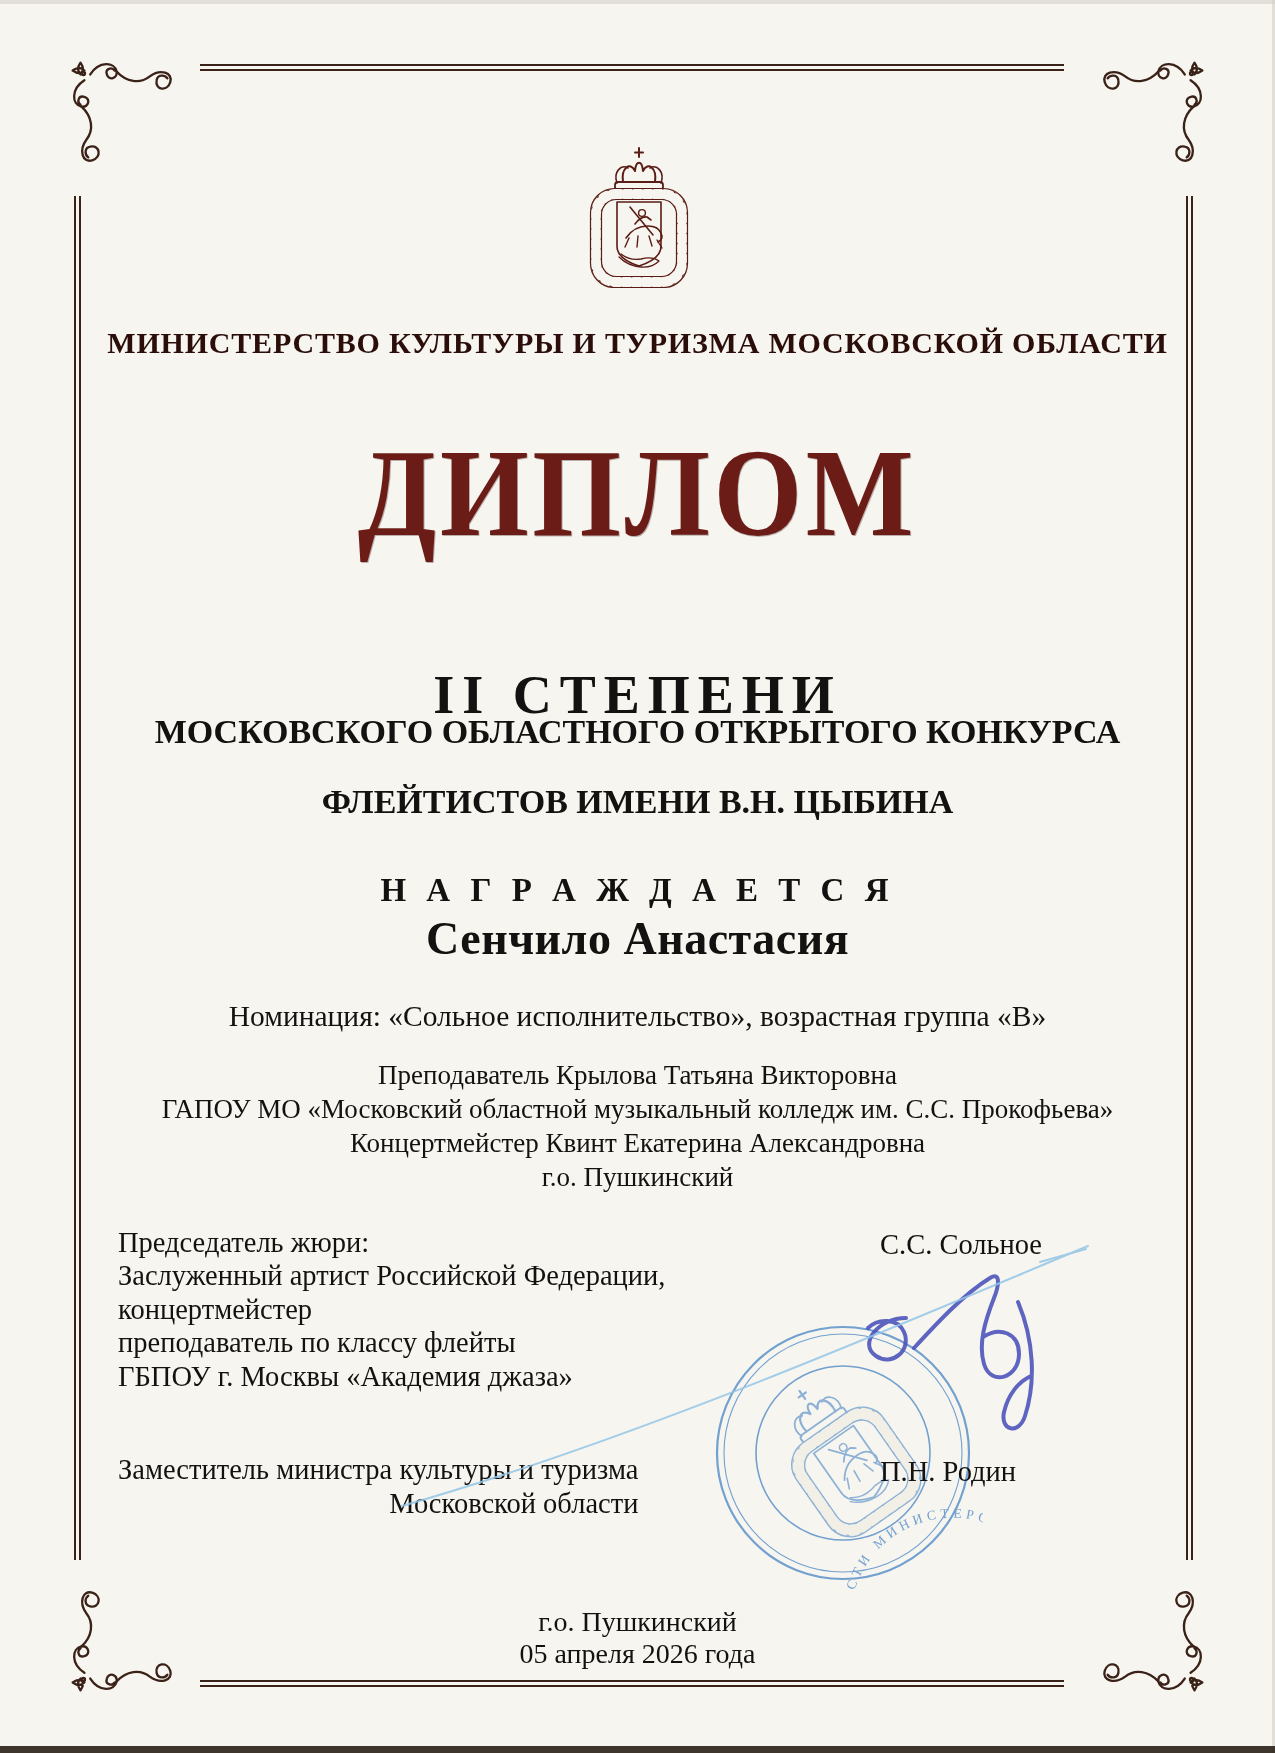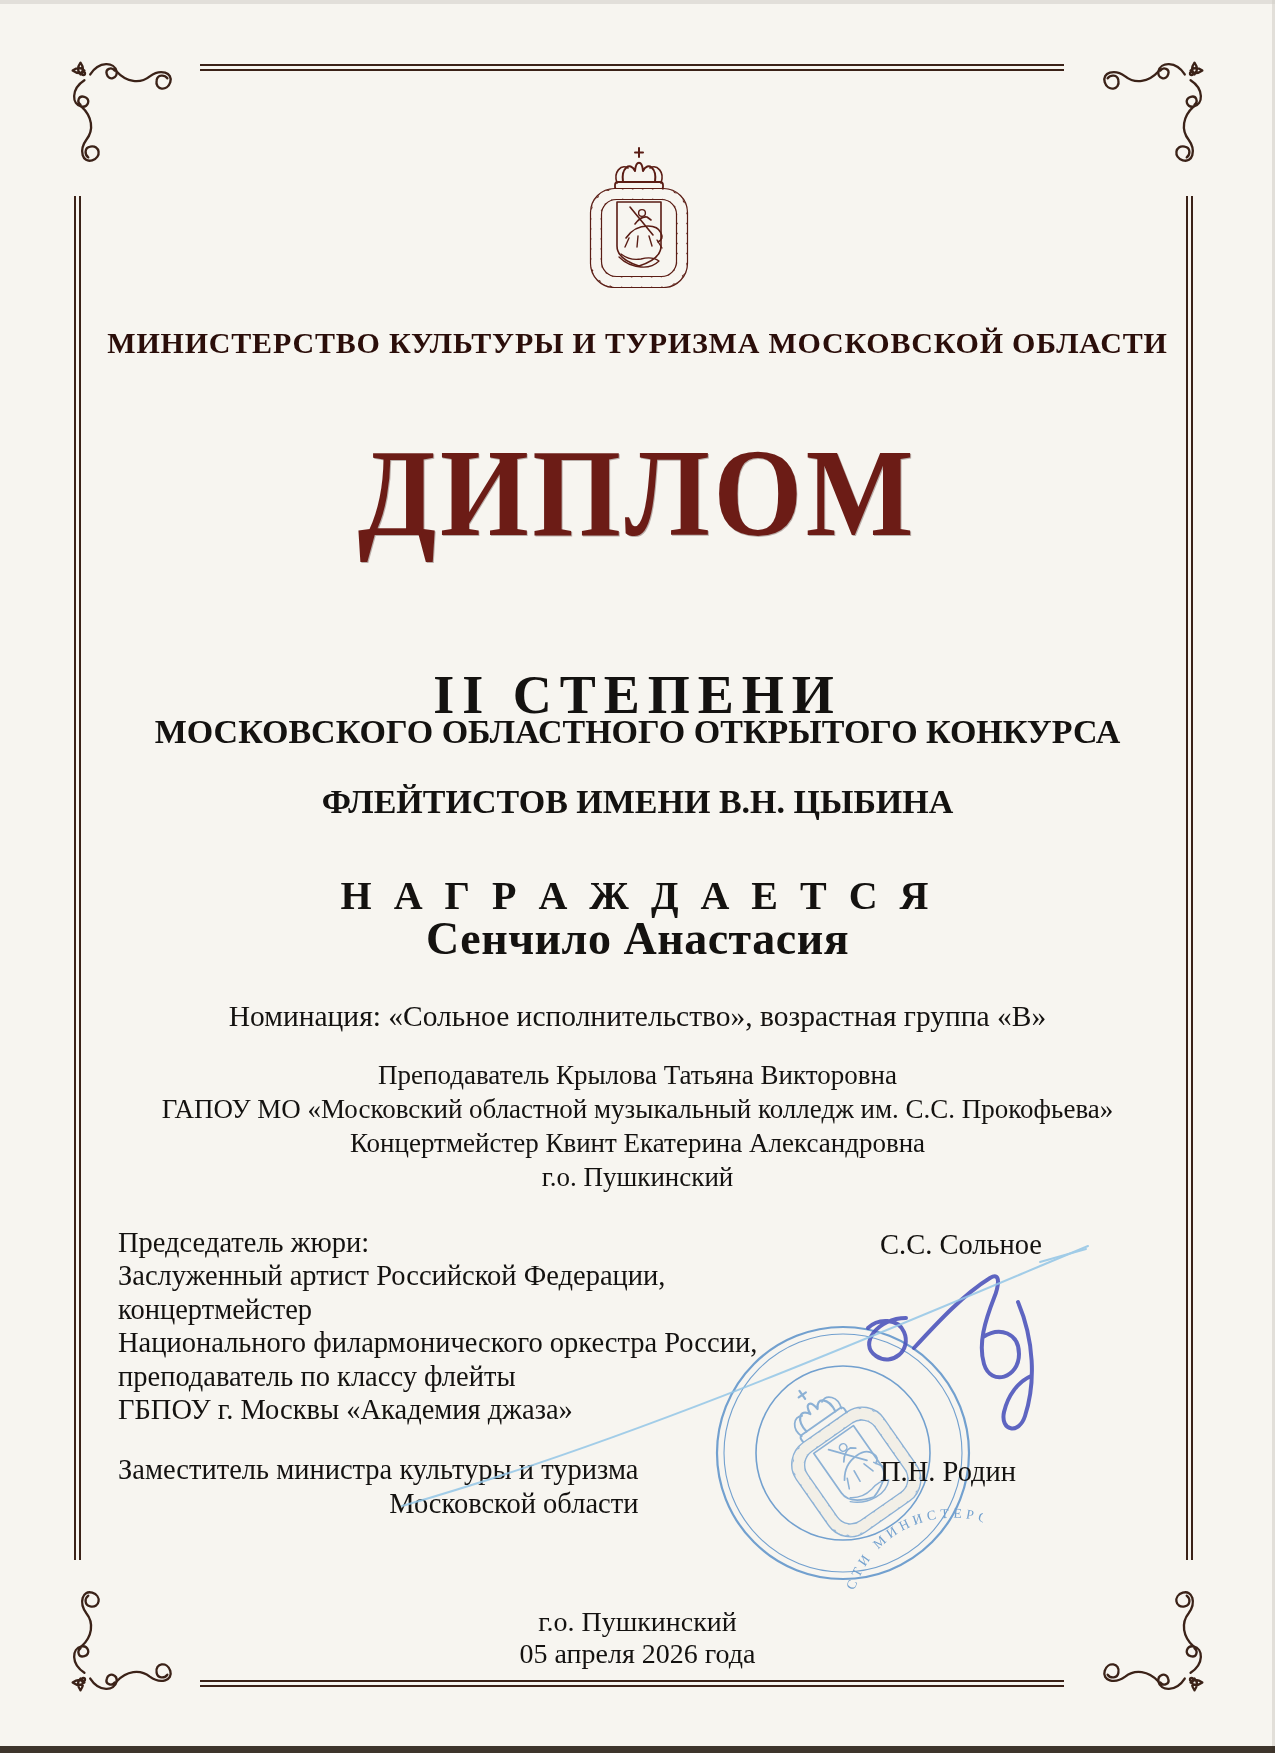--- a/index.html
+++ b/index.html
@@ -34,21 +34,21 @@
 
   .line{position:absolute;left:0;width:100%;text-align:center;white-space:nowrap;}
   .ministry{top:326px;font-size:30px;font-weight:bold;letter-spacing:.8px;color:var(--ministry-text,#2b0e0a);}
   .diploma{top:432px;font-size:124px;line-height:1;font-weight:bold;letter-spacing:4px;
     color:var(--diploma-title,#6c1c16);transform:scaleX(.92);transform-origin:50% 50%;
     text-shadow:1px 1px 0 rgba(43,10,8,.3);}
   .laureate{top:608px;font-size:58px;line-height:1;font-weight:bold;letter-spacing:6px;}
   .degree{top:668px;font-size:54px;line-height:1;font-weight:bold;letter-spacing:8px;}
   .comp1{top:712px;font-size:34px;line-height:1.15;font-weight:bold;}
   .comp2{top:782px;font-size:34px;line-height:1.15;font-weight:bold;}
-  .awarded{top:872px;font-size:40px;font-weight:600;letter-spacing:14px;}
+  .awarded{top:872px;font-size:33px;font-weight:600;letter-spacing:14px;}
   .recipient{top:912px;font-size:46px;font-weight:bold;letter-spacing:.5px;}
   .nomination{top:1000px;font-size:29.5px;}
   .details{position:absolute;left:0;top:1058px;width:100%;text-align:center;font-size:27px;line-height:34px;}
   .jury{position:absolute;left:118px;top:1226px;font-size:28.5px;line-height:33.4px;text-align:left;}
   .sig-name{position:absolute;left:880px;width:200px;font-size:28.5px;text-align:left;}
   .n-bubnov{top:1229px;}
   .n-rodin{top:1456px;}
   .deputy{position:absolute;left:118px;top:1453px;font-size:28.5px;line-height:33.5px;text-align:right;}
   .footer{position:absolute;left:0;top:1606px;width:100%;text-align:center;font-size:28px;line-height:31.5px;}
 
@@ -135,21 +135,20 @@
     <div>Преподаватель Крылова Татьяна Викторовна</div>
     <div>ГАПОУ МО «Московский областной музыкальный колледж им. С.С. Прокофьева»</div>
     <div>Концертмейстер Квинт Екатерина Александровна</div>
     <div>г.о. Пушкинский</div>
   </div>
 
   <div class="jury">
     <div>Председатель жюри:</div>
     <div>Заслуженный артист Российской Федерации,</div>
     <div>концертмейстер</div>
-    <div>Национального филармонического оркестра России,</div>
     <div>преподаватель по классу флейты</div>
     <div>ГБПОУ г. Москвы «Академия джаза»</div>
   </div>
   <div class="sig-name n-bubnov">С.С. Сольное</div>
 
   <div class="deputy">
     <div>Заместитель министра культуры и туризма</div>
     <div>Московской области</div>
   </div>
   <div class="sig-name n-rodin">П.Н. Родин</div>

